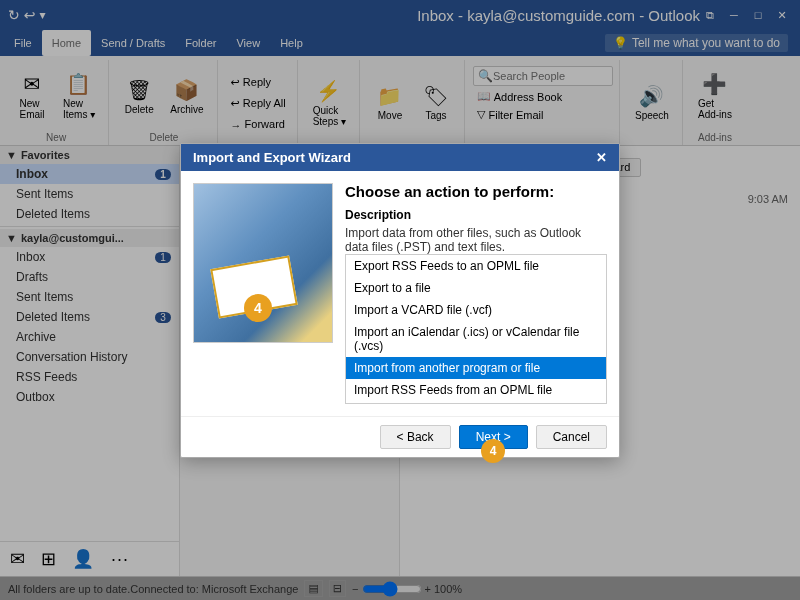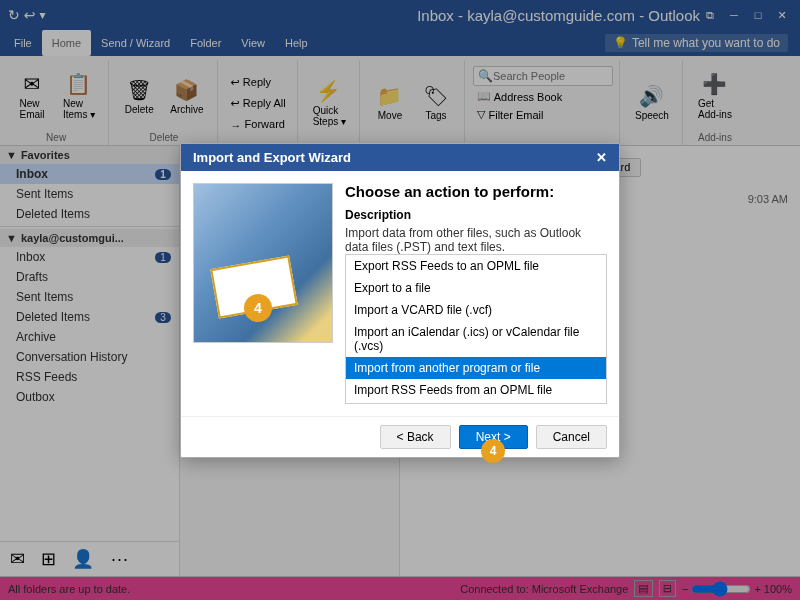--- a/index.html
+++ b/index.html
@@ -201,29 +201,28 @@
       position: relative;
     }
     .reading-header { display: flex; justify-content: space-between; align-items: center; margin-bottom: 4px; }
     .reading-btn { padding: 2px 10px; border: 1px solid #ccc; background: #f5f5f5; cursor: pointer; border-radius: 2px; font-size: 11px; }
     .email-detail-sender { font-weight: bold; font-size: 13px; }
     .email-detail-subject { font-size: 13px; margin: 4px 0; }
     .email-detail-body { font-size: 12px; color: #333; margin-top: 8px; }
 
     
     #status-bar {
-      background: #ec4899;
+      background: #a3a3a3;
       border-top: 1px solid #ccc;
       height: 24px;
       display: flex;
       align-items: center;
       padding: 0 8px;
       font-size: 11px;
       color: #333;
-      justify-content: space-between;
     }
     .status-right { display: flex; align-items: center; gap: 6px; }
     .zoom-control { display: flex; align-items: center; gap: 3px; font-size: 11px; }
     .zoom-slider { width: 60px; }
 
     
     #dialog-overlay {
       position: fixed;
       top: 0; left: 0; right: 0; bottom: 0;
       background: rgba(0,0,0,0.3);
@@ -356,21 +355,21 @@
     <button class="win-btn">⧉</button>
     <button class="win-btn">─</button>
     <button class="win-btn">□</button>
     <button class="win-btn close-btn">✕</button>
   </div>
 </div>
 
 <div id="menu-bar">
   <span class="menu-item">File</span>
   <span class="menu-item active">Home</span>
-  <span class="menu-item">Send / Wizard</span>
+  <span class="menu-item">Send / Drafts</span>
   <span class="menu-item">Folder</span>
   <span class="menu-item">View</span>
   <span class="menu-item">Help</span>
   <div class="menu-right">
     <div class="tell-me">
       <span>💡</span>
       <span>Tell me what you want to do</span>
     </div>
   </div>
 </div>

